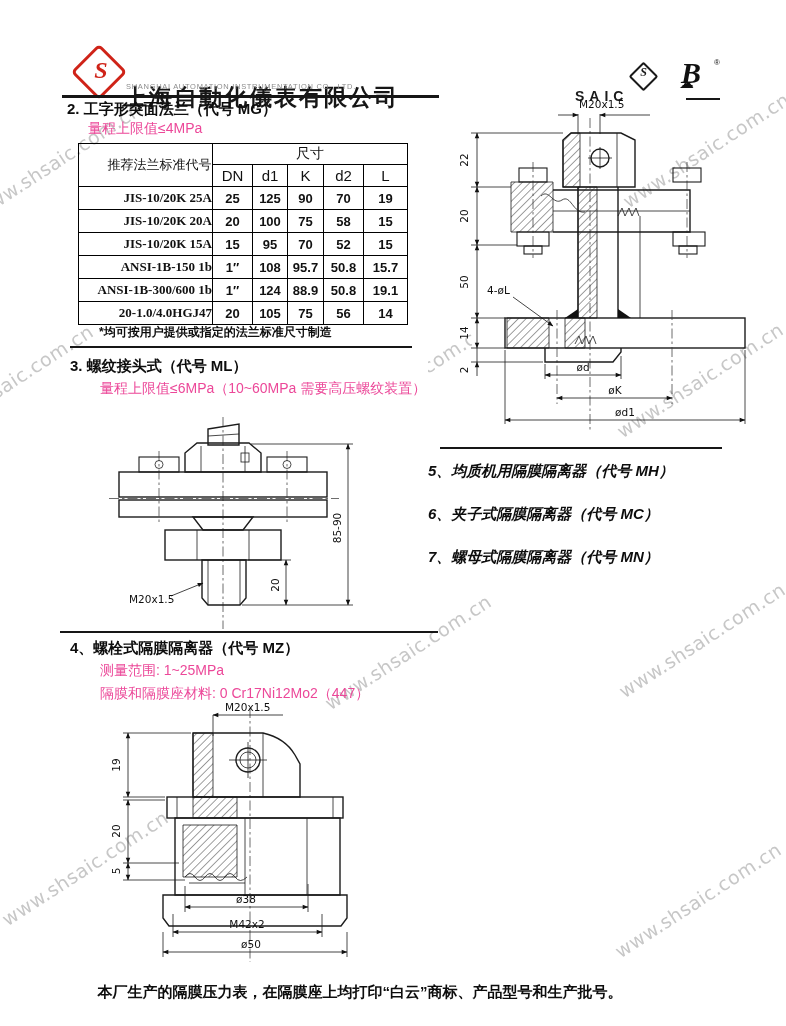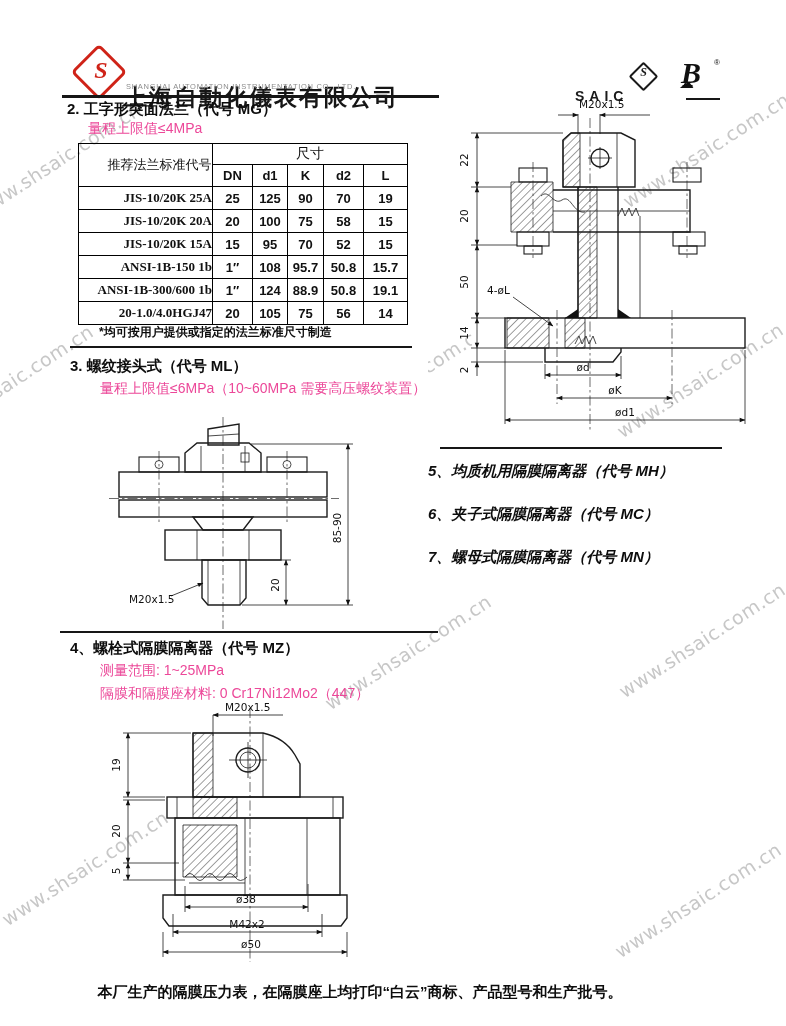--- a/index.html
+++ b/index.html
@@ -33,21 +33,21 @@
   .sec-sub{position:absolute;z-index:2;font-size:14px;color:#ec4899;}
   .footnote{position:absolute;z-index:2;font-weight:700;font-size:12px;color:#0d0d0d;padding-left:15px;}
   .item{position:absolute;z-index:2;font-weight:700;font-size:15px;color:#0d0d0d;font-style:italic;}
   .footer-note{position:absolute;left:0;top:983px;width:720px;text-align:center;z-index:2;
       font-weight:700;font-size:15px;color:#0d0d0d;}
   
   .ftable{position:absolute;left:78px;top:143px;z-index:2;border-collapse:collapse;table-layout:fixed;}
   .ftable th,.ftable td{border:1.5px solid #000;padding:0;text-align:center;vertical-align:middle;}
   .ftable .hdr-cjk{font-size:13px;font-weight:400;padding-left:28px;}
   .ftable .hdr-size{font-size:14px;font-weight:400;height:20px;}
-  .ftable .hdr-col{font-size:13px;font-weight:700;height:21px;}
+  .ftable .hdr-col{font-size:15px;font-weight:400;height:21px;}
   .ftable .code{font-family:"Liberation Serif",serif;font-size:13px;font-weight:700;height:22px;text-align:right;}
   .ftable .num{font-size:13px;font-weight:700;}
   
   .drawing{position:absolute;z-index:2;}
   .drawing .ol{fill:none;stroke:#1c1c1c;stroke-width:1.4;}
   .drawing .ol2{fill:none;stroke:#1c1c1c;stroke-width:1.1;}
   .drawing .tl{fill:none;stroke:#1c1c1c;stroke-width:.8;}
   .drawing .ht{stroke:#1c1c1c;stroke-width:.8;}
   .drawing .cl{fill:none;stroke:#3c3c3c;stroke-width:.75;stroke-dasharray:10 3 2.5 3;}
   .drawing .dl{fill:none;stroke:#151515;stroke-width:.8;}

